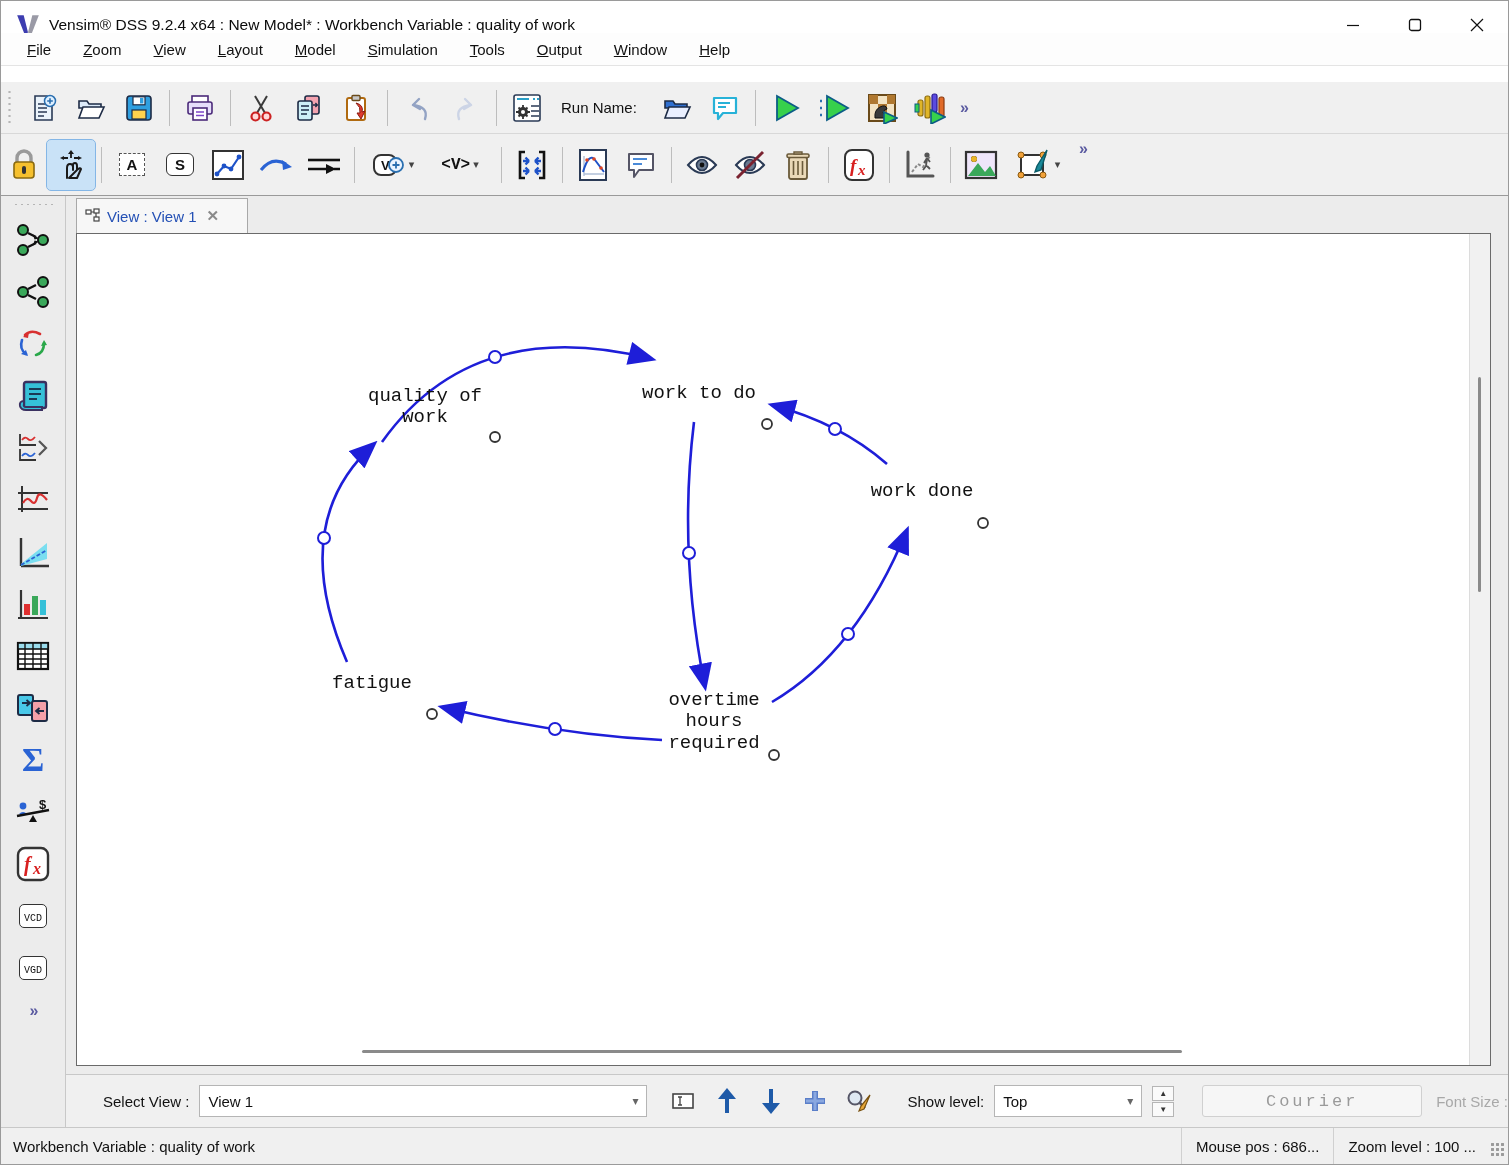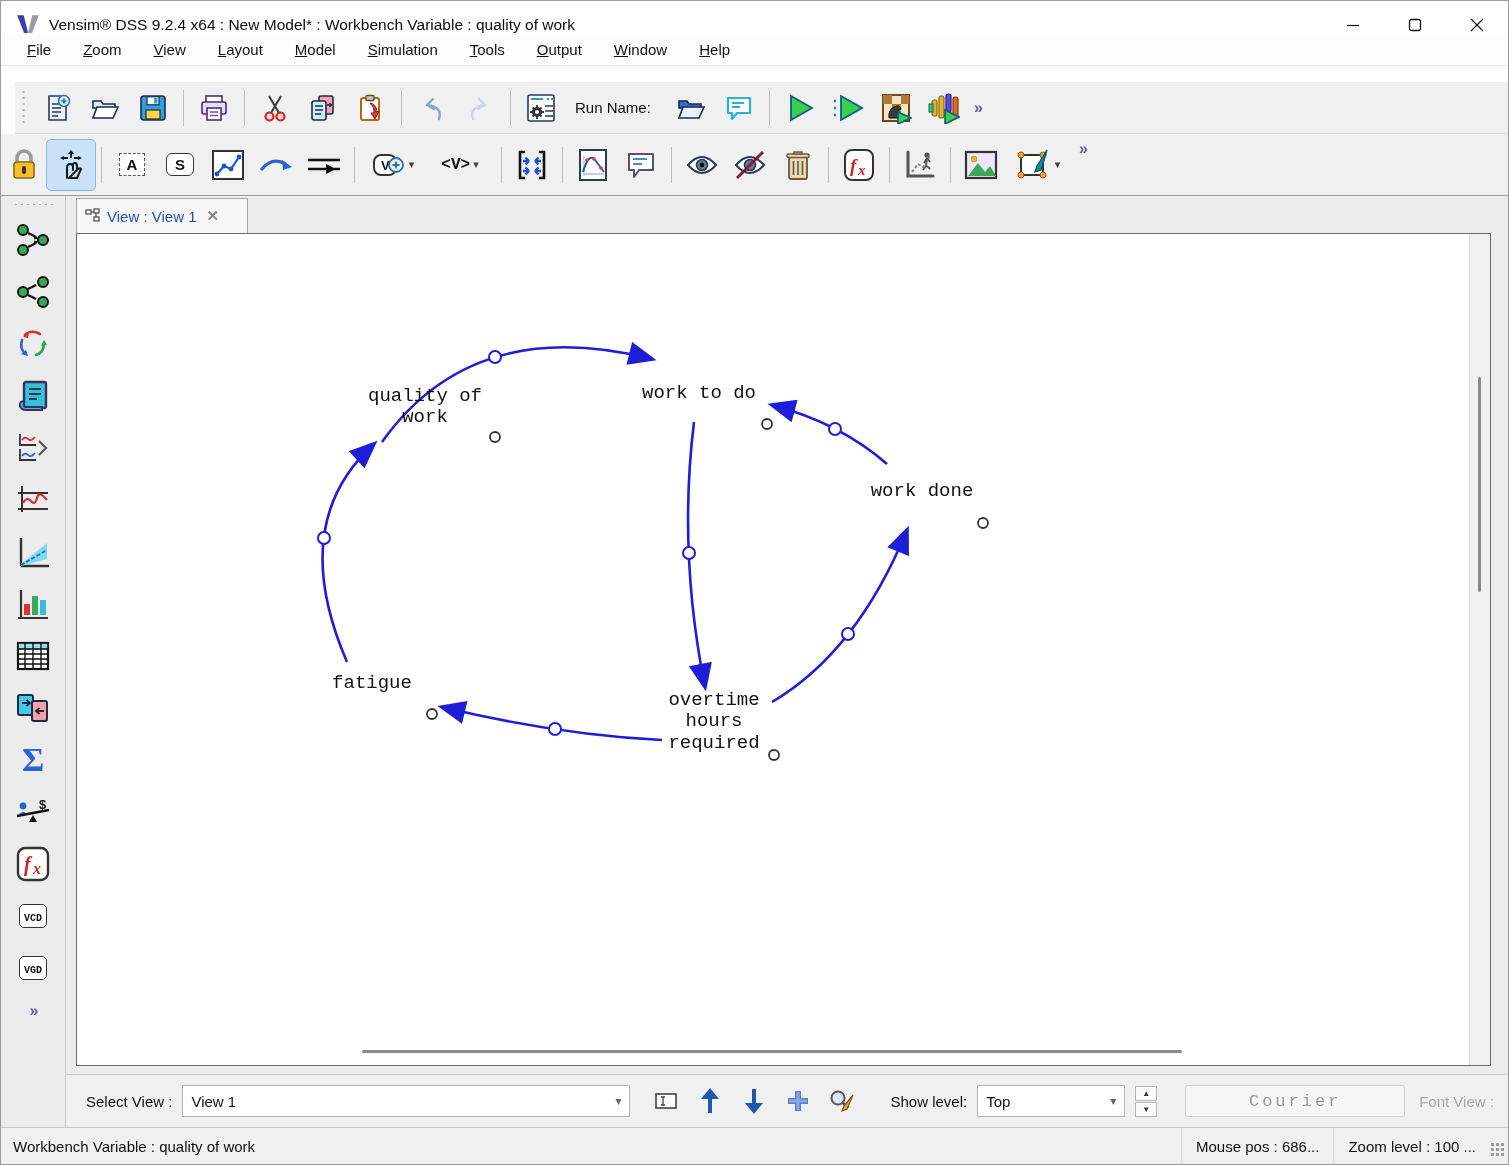--- a/index.html
+++ b/index.html
@@ -13,58 +13,58 @@
   .title-text { font-size:15.5px; color:#0b0b0b; }
   .win-controls { position:absolute; right:0; top:0; height:48px; display:flex; }
   .win-btn { width:62px; height:48px; display:flex; align-items:center; justify-content:center; }
 
   
   .menubar { position:absolute; left:0; top:32px; right:0; height:33px; background:#fdfdfd; display:flex; align-items:center; padding-left:10px; border-bottom:1px solid #e4e4e4; }
   .menu-item { padding:4px 16px; font-size:15px; }
   .menu-item::first-letter { text-decoration:underline; }
 
   
-  .toolbar1 { position:absolute; left:14px; top:81px; right:0; height:52px; background:#f0f0f0; border-bottom:1px solid #d8d8d8; display:flex; align-items:center; }
+  .toolbar1 { position:absolute; left:0; top:81px; right:0; height:52px; background:#f0f0f0; border-bottom:1px solid #d8d8d8; display:flex; align-items:center; }
   .toolbar2 { position:absolute; left:0; top:133px; right:0; height:62px; background:#f0f0f0; border-bottom:1px solid #9a9a9a; display:flex; align-items:center; }
   .tb-btn { width:48px; height:44px; display:flex; align-items:center; justify-content:center; border-radius:4px; flex:0 0 auto; }
   .tb-btn svg { display:block; }
   .tb-sep { width:1px; height:36px; background:#bdbdbd; margin:0 6px; flex:0 0 auto; }
   .grip-v { width:6px; height:38px; margin:0 6px 0 6px; background-image:radial-gradient(#b5b5b5 1px, transparent 1.2px); background-size:5px 6px; flex:0 0 auto; }
   .tool-selected { background:#c9e2f7; outline:1px solid #84b6e6; }
   .run-name-label { margin:0 8px 0 10px; font-size:15px; }
   .run-name-input { width:450px; height:34px; border:1px solid #bdbdbd; background:#fff; font-family:"Liberation Sans",sans-serif; font-weight:bold; font-size:15px; padding:0 10px; }
   .chevron-more { color:#5a5aa0; font-size:16px; font-weight:bold; letter-spacing:-2px; }
   .caret { font-size:11px; color:#444; margin-left:3px; }
   .letter-tool { font-family:"Liberation Sans",sans-serif; font-weight:bold; font-size:15px; }
   .a-box { border:1.6px dashed #555; padding:2px 7px; background:#fff; }
   .s-box { border:1.8px solid #333; border-radius:6px; padding:2px 8px; background:#fff; }
   .vtag { font-family:"Liberation Mono",monospace; font-weight:bold; font-size:16px; }
 
   
   .sidebar { position:absolute; left:0; top:195px; width:65px; bottom:37px; background:#ececec; border-right:1px solid #c8c8c8; display:flex; flex-direction:column; align-items:center; padding-top:6px; }
   .grip-h { width:40px; height:6px; margin-bottom:6px; background-image:radial-gradient(#b5b5b5 1px, transparent 1.2px); background-size:6px 5px; }
   .sb-btn { width:46px; height:46px; margin:3px 0; display:flex; align-items:center; justify-content:center; border-radius:4px; }
-  .mini-tag { border:1.6px solid #333; border-radius:5px; font-family:"Liberation Mono",monospace; font-size:10px; font-weight:bold; padding:8px 4px 3px 4px; background:#fff; }
+  .mini-tag { border:1.6px solid #333; border-radius:5px; font-family:"Liberation Mono",monospace; font-size:10px; font-weight:normal; padding:8px 4px 3px 4px; background:#fff; }
 
   
   .workarea { position:absolute; left:65px; top:195px; right:0; bottom:90px; background:#ececec; }
   .tabbar { position:absolute; left:0; top:0; right:0; height:37px; }
   .tab { position:absolute; left:10px; top:2px; width:172px; height:35px; background:#f7f7f7; border:1px solid #a8a8a8; border-bottom:none; display:flex; align-items:center; padding:0 8px; }
   .tab-label { color:#2450b5; font-size:15px; margin:0 10px 0 6px; }
   .tab-close { color:#8a8a8a; font-weight:bold; font-size:15px; }
   .canvas { position:absolute; left:10px; top:37px; width:1415px; height:833px; background:#fff; border:1px solid #6a6a6a; overflow:hidden; }
   .canvas svg { position:absolute; left:0; top:0; }
   .node-label { position:absolute; transform:translate(-50%,-50%); font-family:"Liberation Mono","DejaVu Sans Mono",monospace; font-size:19px; color:#111; text-align:center; white-space:pre-line; line-height:1.12; }
   .vscroll-gutter { position:absolute; right:0; top:0; width:21px; height:100%; background:#f1f1f1; border-left:1px solid #dcdcdc; }
   .vscroll-thumb { position:absolute; right:9px; top:143px; width:3px; height:215px; background:#8a8a8a; border-radius:2px; }
   .hscroll-thumb { position:absolute; left:285px; top:816px; width:820px; height:3px; background:#8a8a8a; border-radius:2px; }
 
   
   .bottombar { position:absolute; left:65px; right:0; bottom:37px; height:53px; background:#f0f0f0; border-top:1px solid #c8c8c8; display:flex; align-items:center; }
-  .bb-label { font-size:15px; margin:0 10px 0 20px; }
+  .bb-label { font-size:15px; margin:0 10px 0 37px; }
   .combo { height:32px; background:#fff; border:1px solid #b5b5b5; display:flex; align-items:center; justify-content:space-between; padding:0 8px; font-size:15px; }
   .combo .chev { color:#666; font-size:12px; }
   .bb-ico { width:44px; height:40px; display:flex; align-items:center; justify-content:center; border-radius:4px; }
   .spinner { display:flex; flex-direction:column; margin-left:10px; }
   .spin-btn { width:22px; height:15px; border:1px solid #b5b5b5; background:#fafafa; font-size:8px; line-height:13px; text-align:center; color:#333; margin:0.5px 0; }
   .font-btn { width:220px; height:32px; margin-left:28px; border:1px solid #d0d0d0; border-radius:3px; background:#f6f6f6; color:#9a9a9a; font-family:"Liberation Mono","DejaVu Sans Mono",monospace; font-size:17px; letter-spacing:3px; display:flex; align-items:center; justify-content:center; }
   .font-size-label { color:#a8a8a8; font-size:15px; margin-left:14px; white-space:nowrap; }
 
   
   .statusbar { position:absolute; left:0; right:0; bottom:0; height:37px; background:#f0f0f0; border-top:1px solid #c8c8c8; display:flex; align-items:center; font-size:15px; }
@@ -600,21 +600,21 @@
     <span class="bb-label" style="margin-left:26px;">Show level:</span>
     <div class="combo" style="width:148px;">
       <span>Top</span>
       <span class="chev">▾</span>
     </div>
     <div class="spinner">
       <div class="spin-btn">▲</div>
       <div class="spin-btn">▼</div>
     </div>
     <div class="font-btn">Courier</div>
-    <span class="font-size-label">Font View :</span>
+    <span class="font-size-label">Font Size :</span>
   </div>
 
   <div class="statusbar">
     <span class="sb-left">Workbench Variable : quality of work</span>
     <div class="sb-panel">
       <span>Mouse pos : 686...</span>
     </div>
     <div class="sb-panel">
       <span>Zoom level : 100 ...</span>
     </div>

